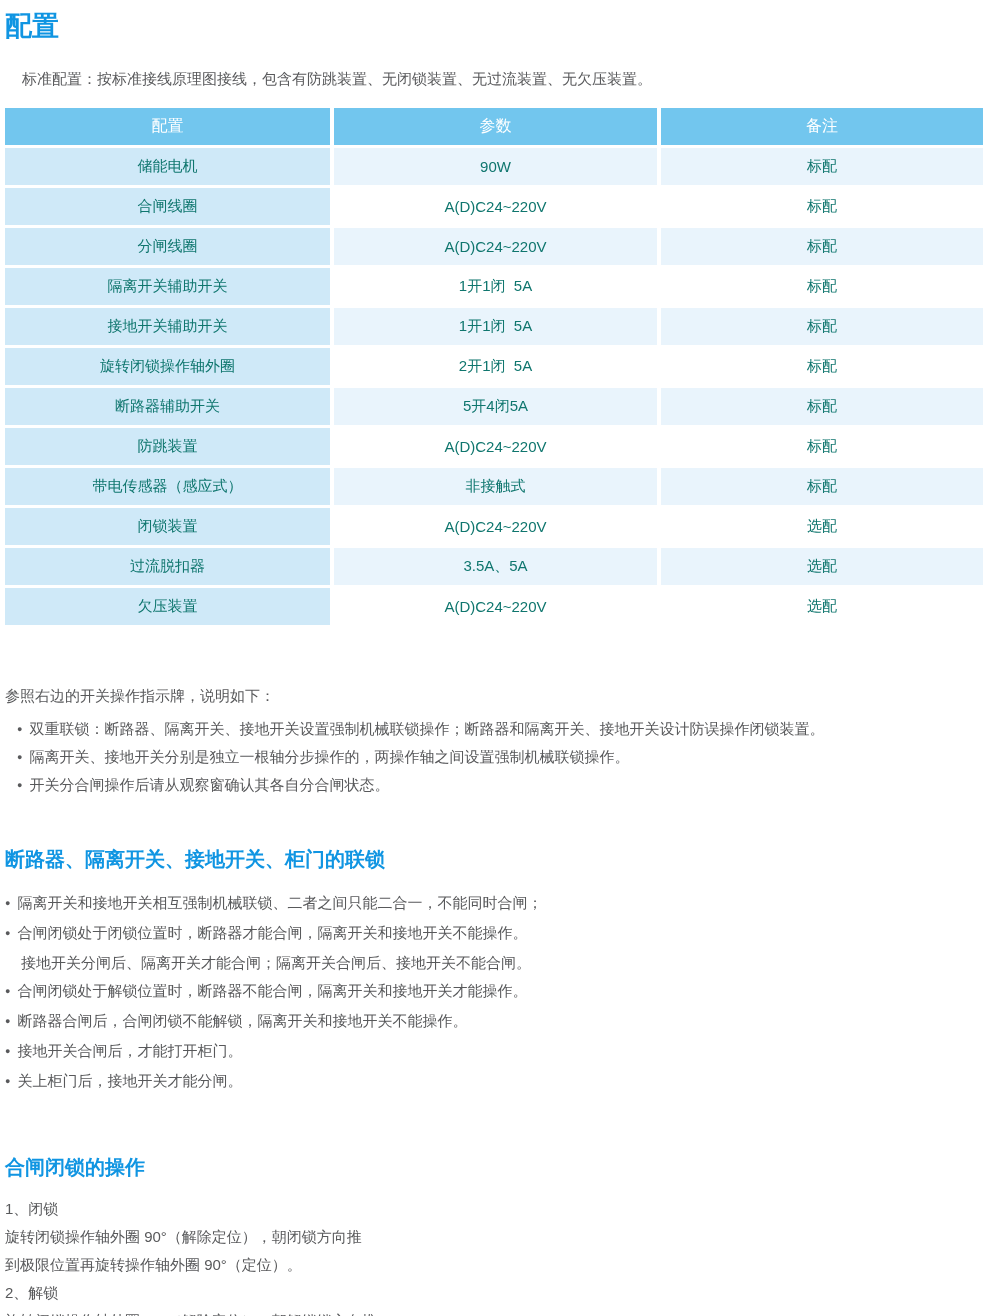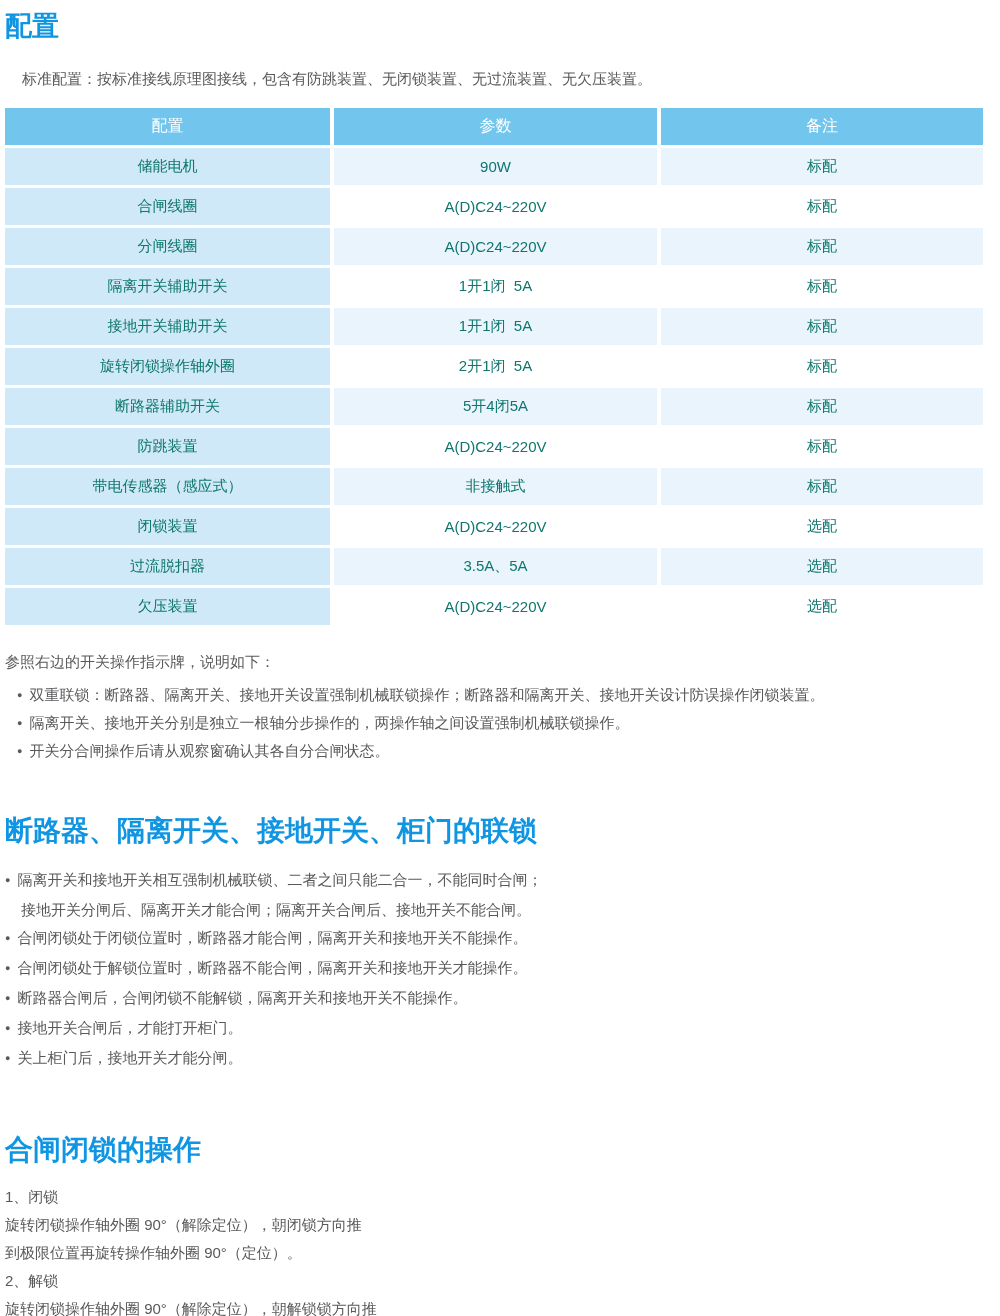--- a/index.html
+++ b/index.html
@@ -5,38 +5,38 @@
   html,body{margin:0;padding:0;}
   body{
     width:1000px;height:1316px;background:#ffffff;
     font-family:"Liberation Sans","DejaVu Sans",sans-serif;
     color:#58595b;
   }
   .content{padding-left:5px;}
 
   .h-blue{color:#1095e2;font-weight:bold;margin:0;}
   h1.h-blue{font-size:27px;padding-top:8px;}
-  h2.h-blue{font-size:28px;}
+  h2.h-blue{font-size:20px;}
 
   .intro{font-size:15px;margin:26px 0 0 17px;}
 
   
   .cfg-table{margin-top:19px;width:978px;}
   .trow{display:grid;grid-template-columns:325px 323px 322px;column-gap:4px;margin-bottom:3px;}
   .cell{
     height:37px;display:flex;align-items:center;justify-content:center;
     font-size:15px;text-align:center;white-space:pre-wrap;color:#0f766e;
   }
   .thead .cell{background:#72c6ee;color:#ffffff;font-size:16px;}
   .c1{background:#cfe9f8;}
   .r-tint .c2,.r-tint .c3{background:#e9f4fc;}
   .r-plain .c2,.r-plain .c3{background:#ffffff;}
 
   
-  .notes-intro{font-size:15px;margin:28px 0 0 0;}
+  .notes-intro{font-size:15px;margin:62px 0 0 0;}
   .blist{margin-top:10px;}
   .bline{font-size:15px;line-height:26px;white-space:pre-wrap;margin-left:12px;}
   .bline .bullet{font-size:9px;margin-right:7px;position:relative;top:-2px;}
 
   .sec2-title{margin-top:46px;}
   .ilist{margin-top:16px;}
   .iline{font-size:15px;line-height:28px;white-space:pre-wrap;}
   .iline .bullet{font-size:9px;margin-right:7px;position:relative;top:-2px;}
   .iline.cont{padding-left:16px;}
 
@@ -124,22 +124,22 @@
   <p class="notes-intro">参照右边的开关操作指示牌，说明如下：</p>
   <div class="blist">
     <div class="bline"><span class="bullet">●</span><span>双重联锁：断路器、隔离开关、接地开关设置强制机械联锁操作；断路器和隔离开关、接地开关设计防误操作闭锁装置。</span></div>
     <div class="bline"><span class="bullet">●</span><span>隔离开关、接地开关分别是独立一根轴分步操作的，两操作轴之间设置强制机械联锁操作。</span></div>
     <div class="bline"><span class="bullet">●</span><span>开关分合闸操作后请从观察窗确认其各自分合闸状态。</span></div>
   </div>
 
   <h2 class="h-blue sec2-title">断路器、隔离开关、接地开关、柜门的联锁</h2>
   <div class="ilist">
     <div class="iline"><span class="bullet">●</span><span>隔离开关和接地开关相互强制机械联锁、二者之间只能二合一，不能同时合闸；</span></div>
+    <div class="iline"><span class="bullet">●</span><span>合闸闭锁处于闭锁位置时，断路器才能合闸，隔离开关和接地开关不能操作。</span></div>
     <div class="iline cont"><span>接地开关分闸后、隔离开关才能合闸；隔离开关合闸后、接地开关不能合闸。</span></div>
-    <div class="iline"><span class="bullet">●</span><span>合闸闭锁处于闭锁位置时，断路器才能合闸，隔离开关和接地开关不能操作。</span></div>
     <div class="iline"><span class="bullet">●</span><span>合闸闭锁处于解锁位置时，断路器不能合闸，隔离开关和接地开关才能操作。</span></div>
     <div class="iline"><span class="bullet">●</span><span>断路器合闸后，合闸闭锁不能解锁，隔离开关和接地开关不能操作。</span></div>
     <div class="iline"><span class="bullet">●</span><span>接地开关合闸后，才能打开柜门。</span></div>
     <div class="iline"><span class="bullet">●</span><span>关上柜门后，接地开关才能分闸。</span></div>
   </div>
 
   <h2 class="h-blue sec3-title">合闸闭锁的操作</h2>
   <div class="olist">
     <div class="oline">1、闭锁</div>
     <div class="oline">旋转闭锁操作轴外圈 90°（解除定位），朝闭锁方向推</div>

